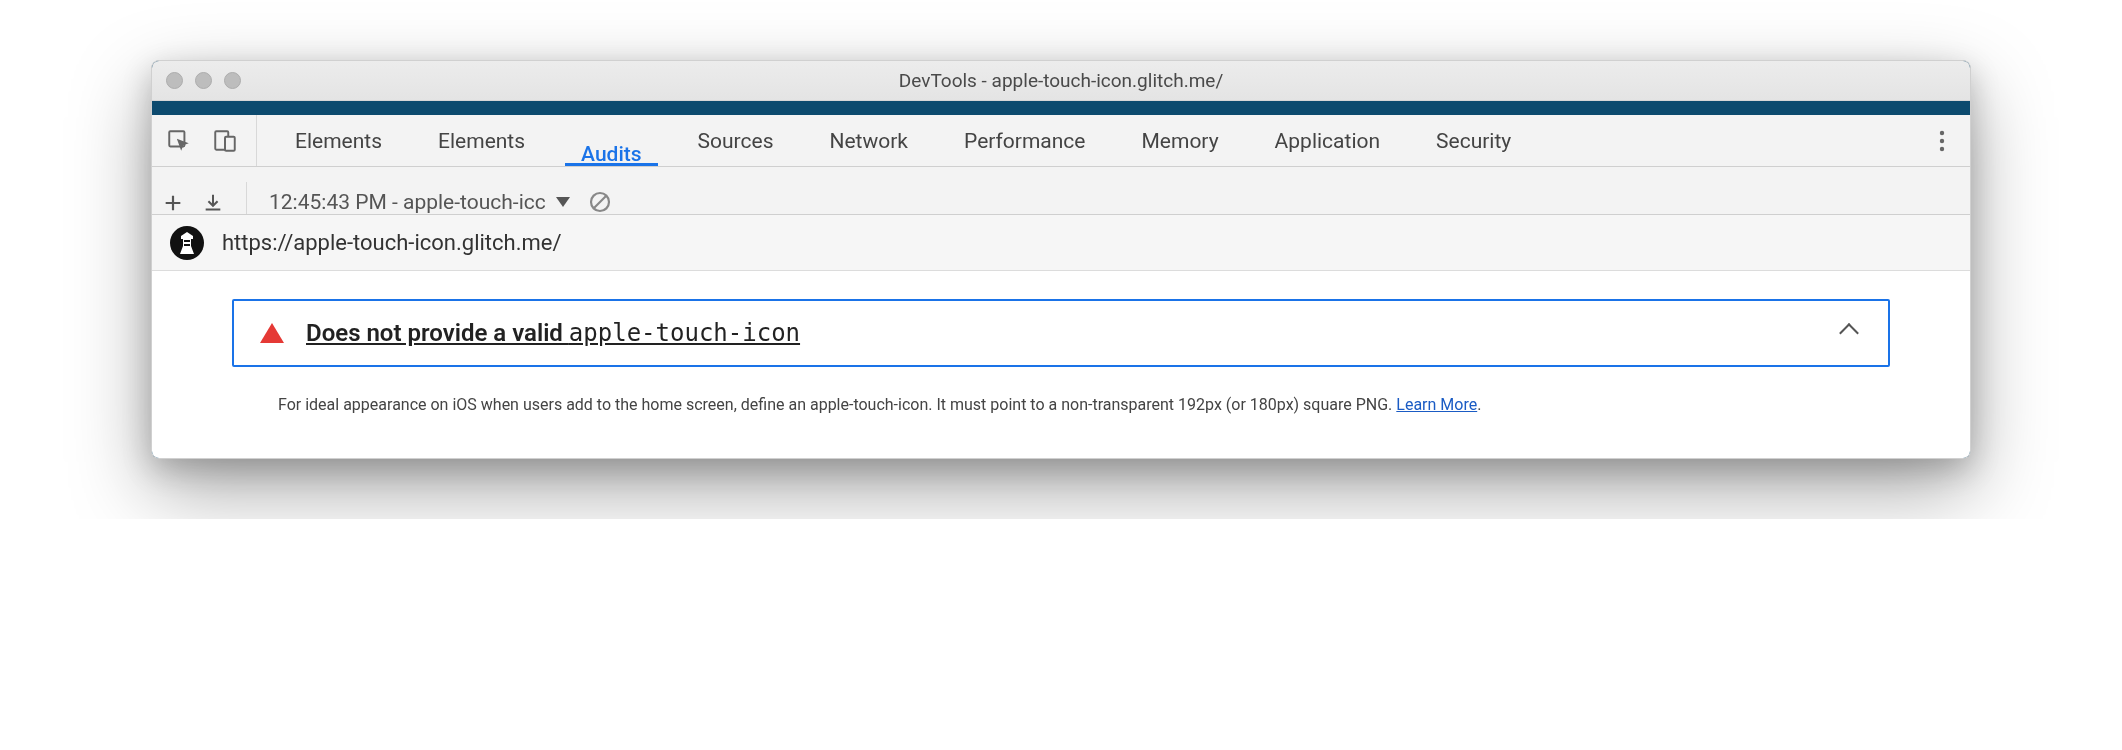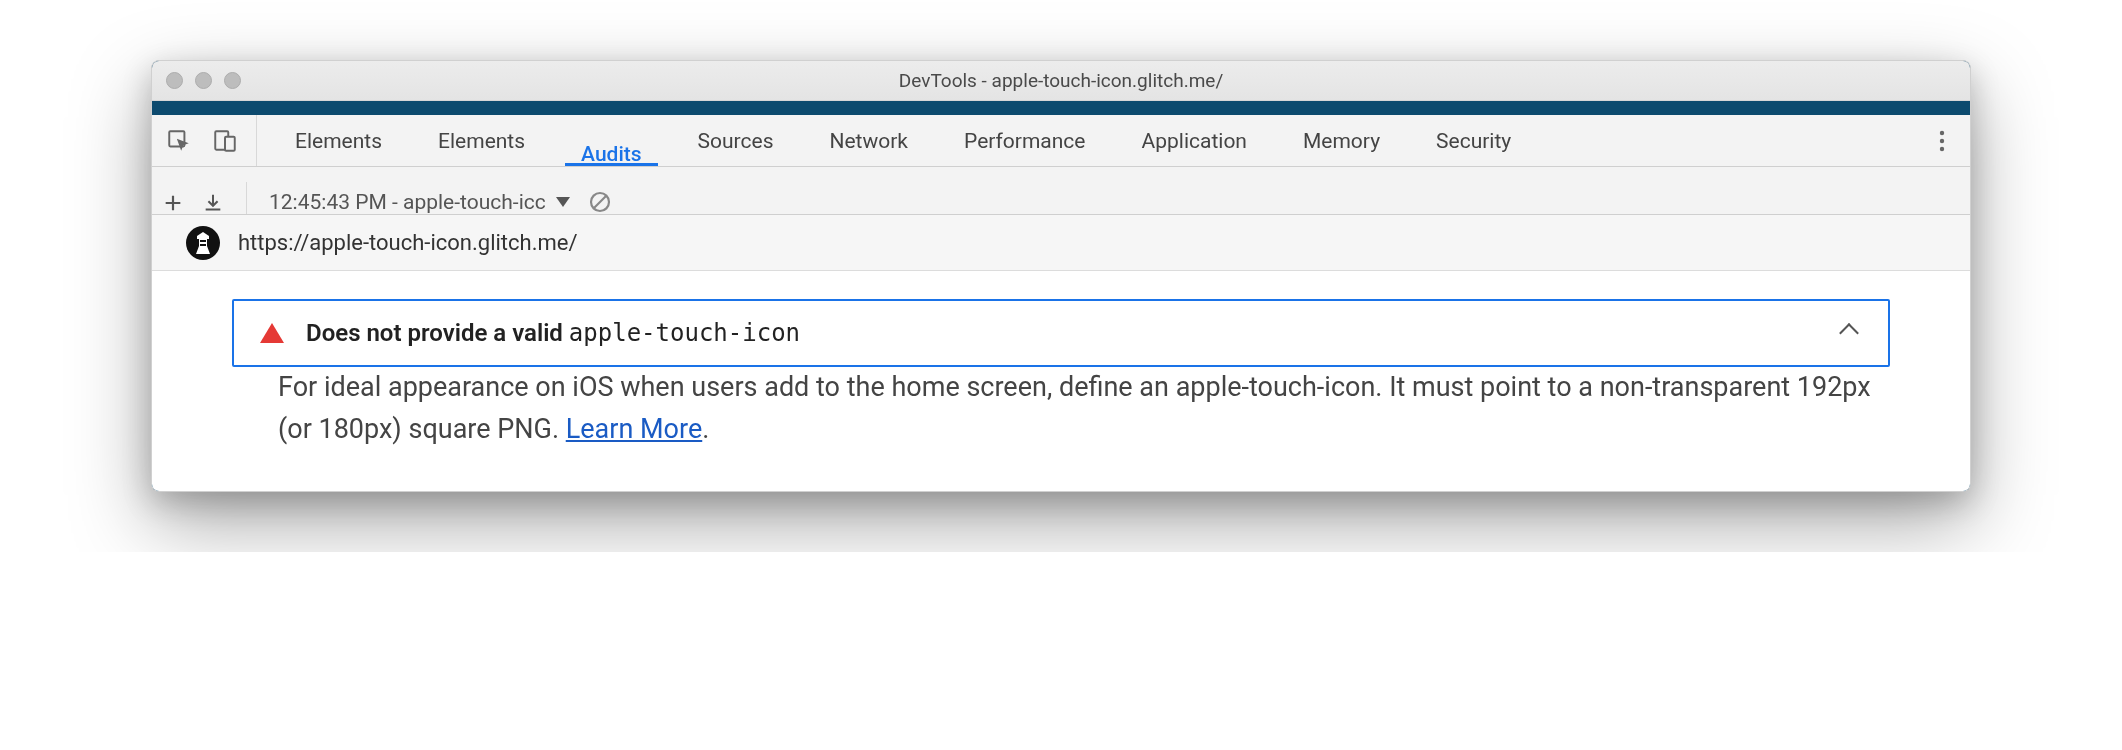--- a/index.html
+++ b/index.html
@@ -131,21 +131,21 @@
     border-right: 7px solid transparent;
     border-top: 10px solid #555;
   }
   
   .url-row {
     height: 56px;
     background: #f6f6f6;
     border-bottom: 1px solid #dcdcdc;
     display: flex;
     align-items: center;
-    padding: 0 34px;
+    padding: 0 18px;
     gap: 18px;
   }
   .lh-icon {
     width: 34px; height: 34px;
     border-radius: 50%;
     background: #111;
     display: flex;
     align-items: center;
     justify-content: center;
     color: #fff;
@@ -171,34 +171,36 @@
     width: 0; height: 0;
     border-left: 12px solid transparent;
     border-right: 12px solid transparent;
     border-bottom: 20px solid #e53935;
   }
   .audit-title {
     flex: 1;
     font-size: 24px;
     color: #222;
     font-weight: 600;
+    text-decoration: underline;
   }
   .audit-title .mono {
     font-family: ui-monospace, Menlo, Consolas, monospace;
     font-weight: 400;
   }
   .chev-up {
     width: 14px; height: 14px;
     border-left: 2px solid #555;
     border-top: 2px solid #555;
     transform: rotate(45deg);
     margin-right: 6px;
   }
   .audit-desc {
-    font-size: 27px;
+    margin-top: 26px;
+    font-size: 16px;
     line-height: 1.55;
     color: #444;
     padding: 0 8px 0 46px;
   }
   .audit-desc a {
     color: #1a5bc4;
     text-decoration: underline;
   }
   .icon-svg { display: block; }
 </style>
@@ -244,24 +246,24 @@
       <div class="tab">
           <span>Sources</span>
         </div>
       <div class="tab">
           <span>Network</span>
         </div>
       <div class="tab">
           <span>Performance</span>
         </div>
       <div class="tab">
+          <span>Memory</span>
+        </div>
+      <div class="tab">
           <span>Application</span>
-        </div>
-      <div class="tab">
-          <span>Memory</span>
         </div>
       <div class="tab">
           <span>Security</span>
         </div>
     </div>
     <div class="kebab">
       <svg class="icon-svg" width="6" height="24" viewBox="0 0 6 24" fill="#666">
         <circle cx="3" cy="4" r="2.2"></circle>
           <circle cx="3" cy="12" r="2.2"></circle>
           <circle cx="3" cy="20" r="2.2"></circle>

